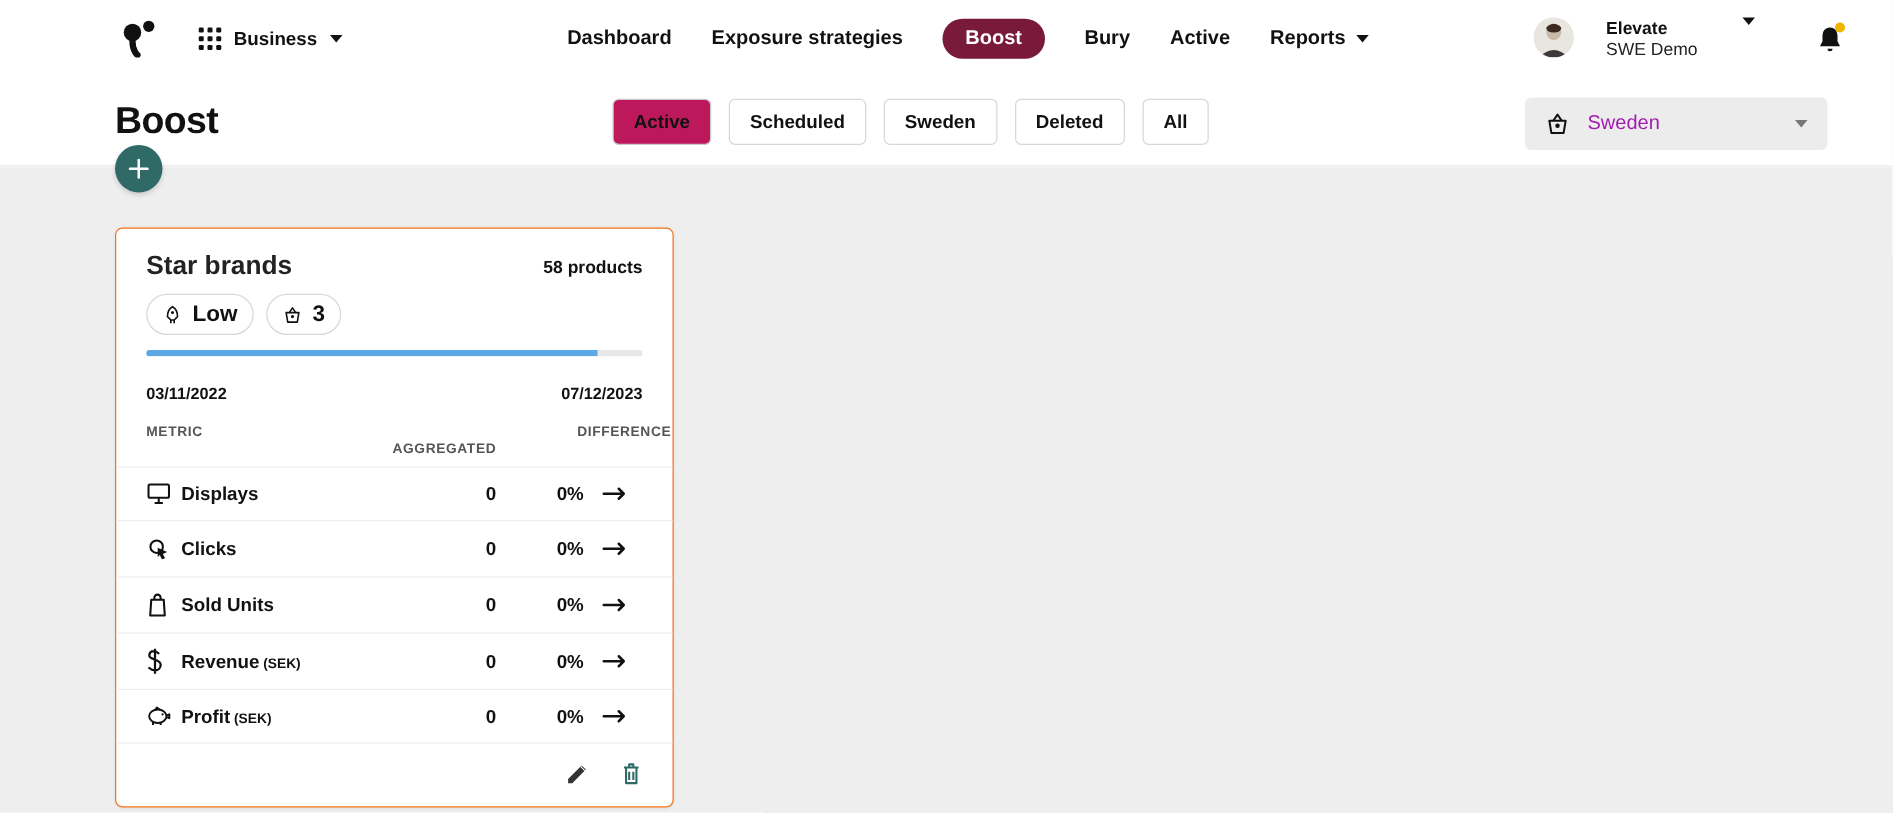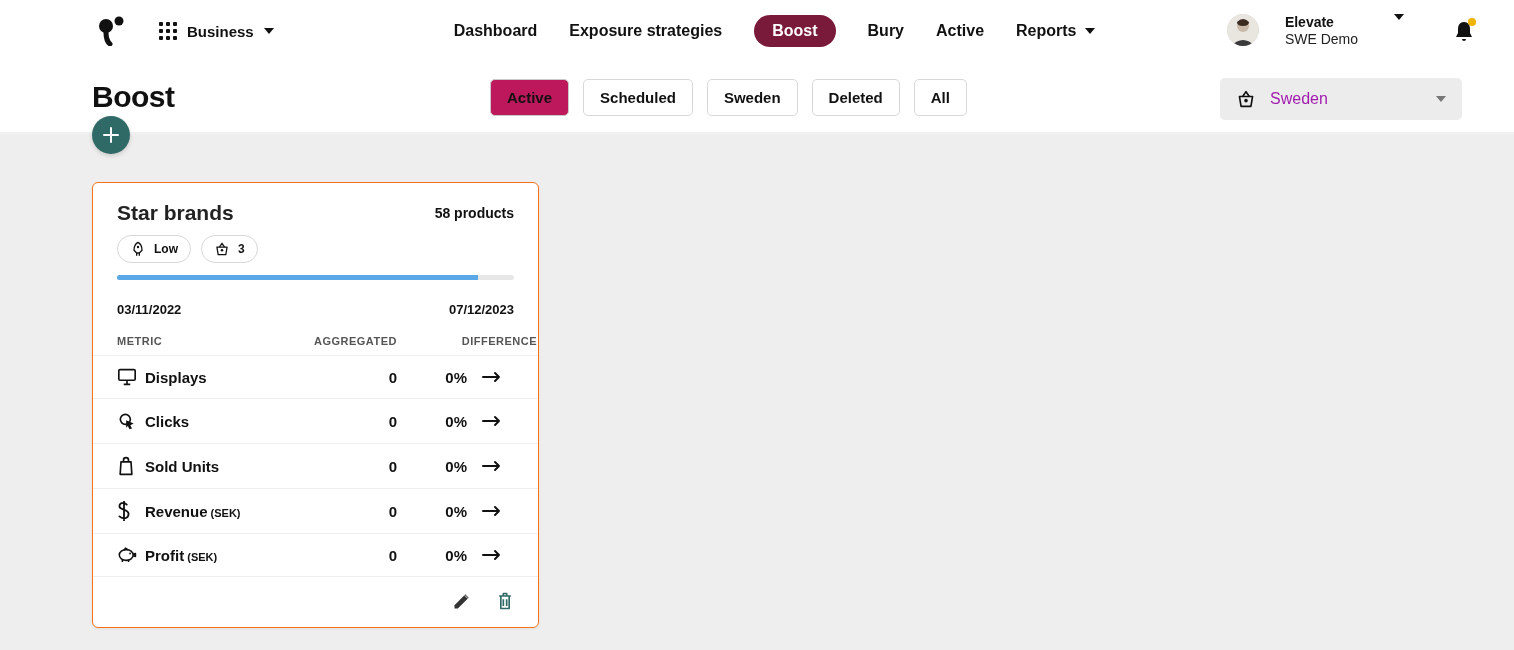--- a/index.html
+++ b/index.html
@@ -32,27 +32,27 @@
   .market-label { font-size:16px; color:#a21caf; flex:1; }
 
   .content { background:#eee; width:100%; height:516px; position:relative; padding-top:48px; padding-left:92px; }
   .fab { position:absolute; left:92px; top:-18px; width:38px; height:38px; border-radius:50%; background:#2f6a66; display:flex; align-items:center; justify-content:center; cursor:pointer; box-shadow:0 2px 4px rgba(0,0,0,0.15); }
 
   .card { width:447px; background:#fff; border:1px solid #f97316; border-radius:6px; box-shadow:0 1px 3px rgba(0,0,0,0.06); }
   .card-head { display:flex; align-items:center; justify-content:space-between; padding:18px 24px 6px; }
   .card-title { font-weight:700; font-size:21px; color:#222; }
   .card-count { font-weight:700; font-size:14px; }
   .chips { display:flex; gap:10px; padding:4px 24px 12px; }
-  .chip { display:flex; align-items:center; gap:8px; border:1px solid #d8d8d8; border-radius:18px; padding:5px 12px; font-weight:700; font-size:12px; }
+  .chip { display:flex; align-items:center; gap:8px; border:1px solid #d8d8d8; border-radius:18px; padding:5px 12px; font-weight:700; font-size:18px; }
   .progress-wrap { padding:0 24px; }
   .progress-track { width:100%; height:5px; background:#e7e7e7; border-radius:3px; overflow:hidden; }
   .progress-fill { height:100%; background:#5aa9e6; width:91%; }
   .dates { display:flex; justify-content:space-between; padding:22px 24px 8px; font-size:13px; font-weight:700; }
   .thead { display:grid; grid-template-columns:180px 100px 140px; padding:10px 24px 8px; font-size:11px; letter-spacing:0.5px; color:#555; font-weight:600; }
-  .thead .c2 { text-align:right; }
+  .thead .c2 { text-align:right;margin-top:13px; }
   .thead .c3 { text-align:right; }
   .row { display:grid; grid-template-columns:28px 152px 100px 70px 36px; align-items:center; padding:12px 24px; border-top:1px solid #eee; font-size:15px; }
   .row .r-label { font-weight:600; }
   .row .r-sub { font-size:11px; font-weight:600;margin-top:48px; }
   .row .r-agg { text-align:right; font-weight:700; }
   .row .r-diff { text-align:right; font-weight:700; }
   .row .r-arrow { display:flex; justify-content:flex-end; }
   .card-actions { display:flex; justify-content:flex-end; gap:24px; padding:14px 24px 16px; border-top:1px solid #eee; }
   .icon-btn { cursor:pointer; }
   svg { display:block; }

